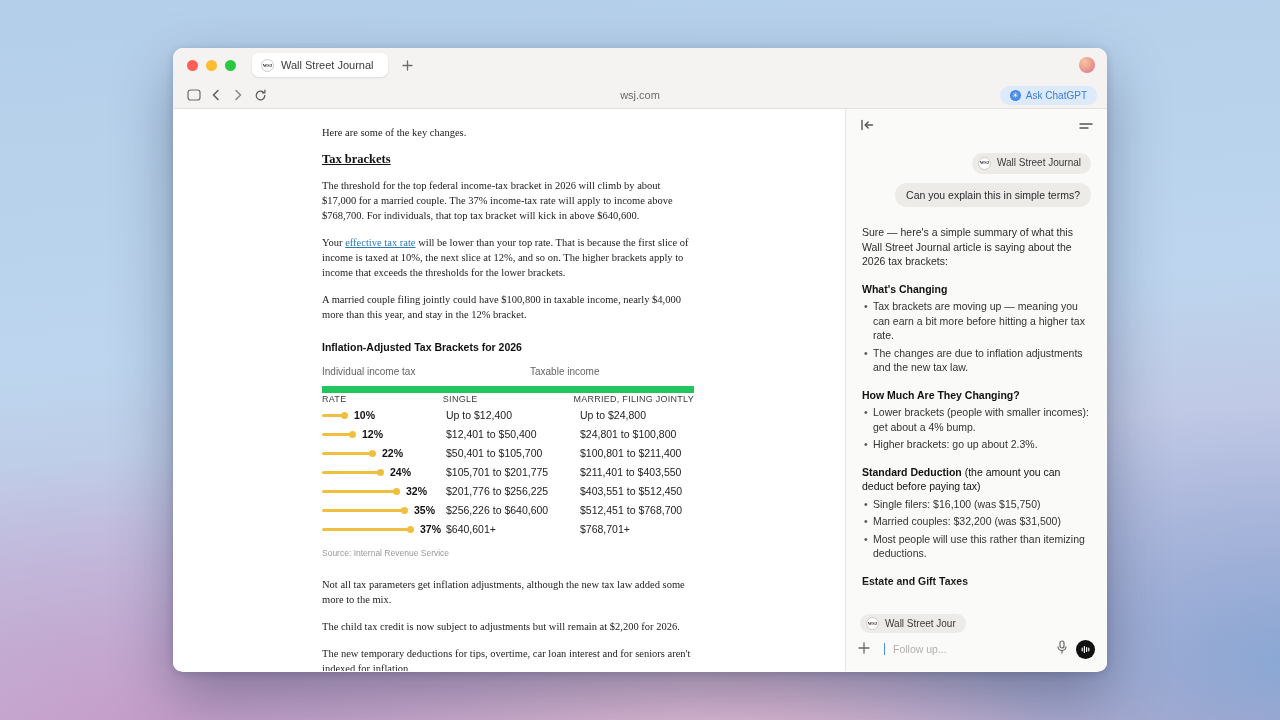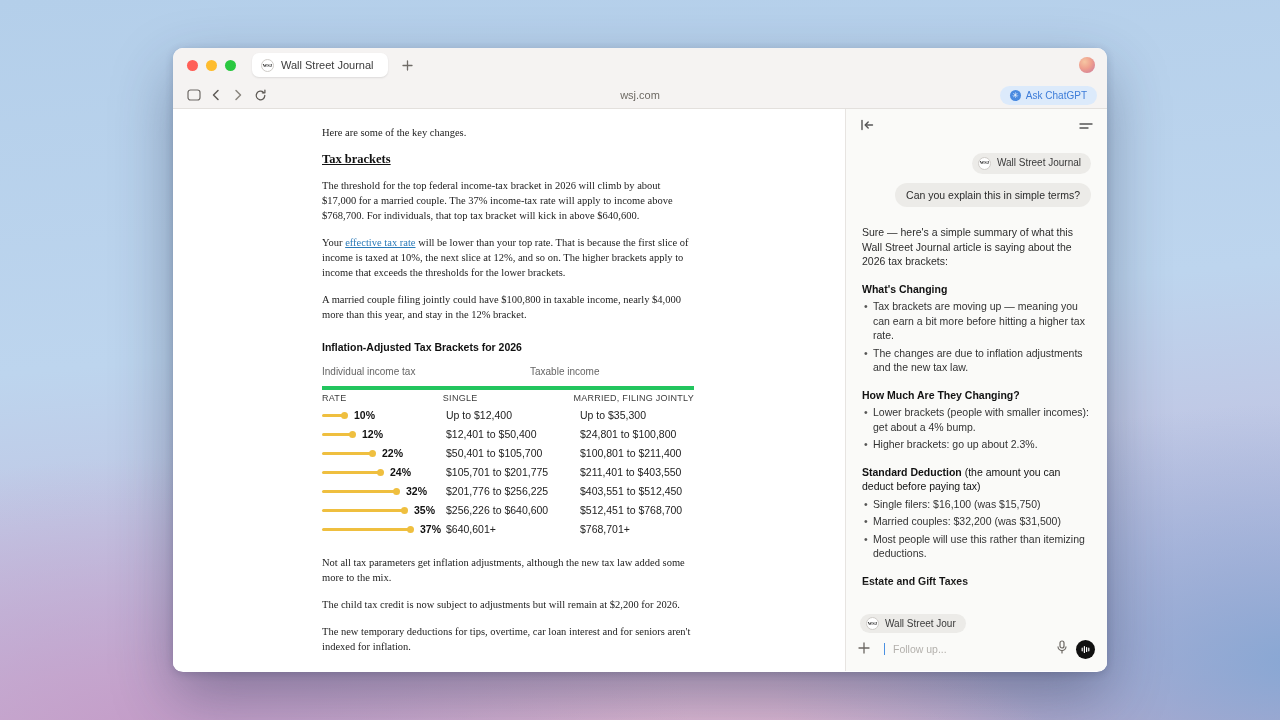--- a/index.html
+++ b/index.html
@@ -57,21 +57,21 @@
   .article-col { margin:16px 0 12px 149px; width:372px; color:#222; font-family:"Liberation Serif",serif; font-size:10.5px; line-height:15px; }
   .article-col p { margin-bottom:12px; }
   .a-h { font-size:12.5px; font-weight:bold; margin:4px 0 11px; color:#111;text-decoration:underline; }
   .a-link { color:#2a7ab8; text-decoration:underline; cursor:pointer; }
 
   
   .chart { margin:18px 0 16px; font-family:"Liberation Sans",sans-serif; }
   .c-title { font-size:10.5px; font-weight:bold; color:#111; margin-bottom:9px; }
   .c-groups { display:flex; font-size:10px; color:#666; margin-bottom:7px; }
   .c-groups .g1 { width:208px; }
-  .c-head { display:flex; align-items:center; height:20px; border-top:4px solid #22c55e; font-size:9px; letter-spacing:.03em; color:#3c3c3c; white-space:nowrap; }
+  .c-head { display:flex; align-items:center; height:20px; border-top:7px solid #22c55e; font-size:9px; letter-spacing:.03em; color:#3c3c3c; white-space:nowrap; }
   .trow { display:flex; align-items:center; height:19px; font-size:10.5px; color:#222; }
   .cell-rate { width:124px; display:flex; align-items:center; }
   .cell-single { width:134px; }
   .cell-married { flex:1; }
   .bar { height:3px; background:#efbf3f; border-radius:2px; position:relative; flex:0 0 auto; }
   .bar::after { content:''; position:absolute; right:-4px; top:-2px; width:7px; height:7px; border-radius:50%; background:#efbf3f; }
   .rate { margin-left:10px; font-weight:bold; font-size:10.5px; color:#111; }
   .c-src { font-size:8.5px; color:#999; margin-top:7px; }
 
   
@@ -171,21 +171,21 @@
               <div class="cell-single">SINGLE</div>
               <div class="cell-married">MARRIED, FILING JOINTLY</div>
             </div>
 
             <div class="trow">
               <div class="cell-rate">
                   <span class="bar" style="width: 22px;"></span>
                   <span class="rate">10%</span>
                 </div>
               <div class="cell-single">Up to $12,400</div>
-              <div class="cell-married">Up to $35,300</div>
+              <div class="cell-married">Up to $24,800</div>
             </div>
             <div class="trow">
               <div class="cell-rate">
                   <span class="bar" style="width: 30px;"></span>
                   <span class="rate">12%</span>
                 </div>
               <div class="cell-single">$12,401 to $50,400</div>
               <div class="cell-married">$24,801 to $100,800</div>
             </div>
             <div class="trow">
@@ -222,20 +222,21 @@
             </div>
             <div class="trow">
               <div class="cell-rate">
                   <span class="bar" style="width: 88px;"></span>
                   <span class="rate">37%</span>
                 </div>
               <div class="cell-single">$640,601+</div>
               <div class="cell-married">$768,701+</div>
             </div>
 
+            <div class="c-src">Source: Internal Revenue Service</div>
           </div>
 
           <p>Not all tax parameters get inflation adjustments, although the new tax law added some more to the mix.</p>
           <p>The child tax credit is now subject to adjustments but will remain at $2,200 for 2026.</p>
           <p>The new temporary deductions for tips, overtime, car loan interest and for seniors aren't indexed for inflation.</p>
 
         </div>
       </div>
 
       <div class="chatpanel">

